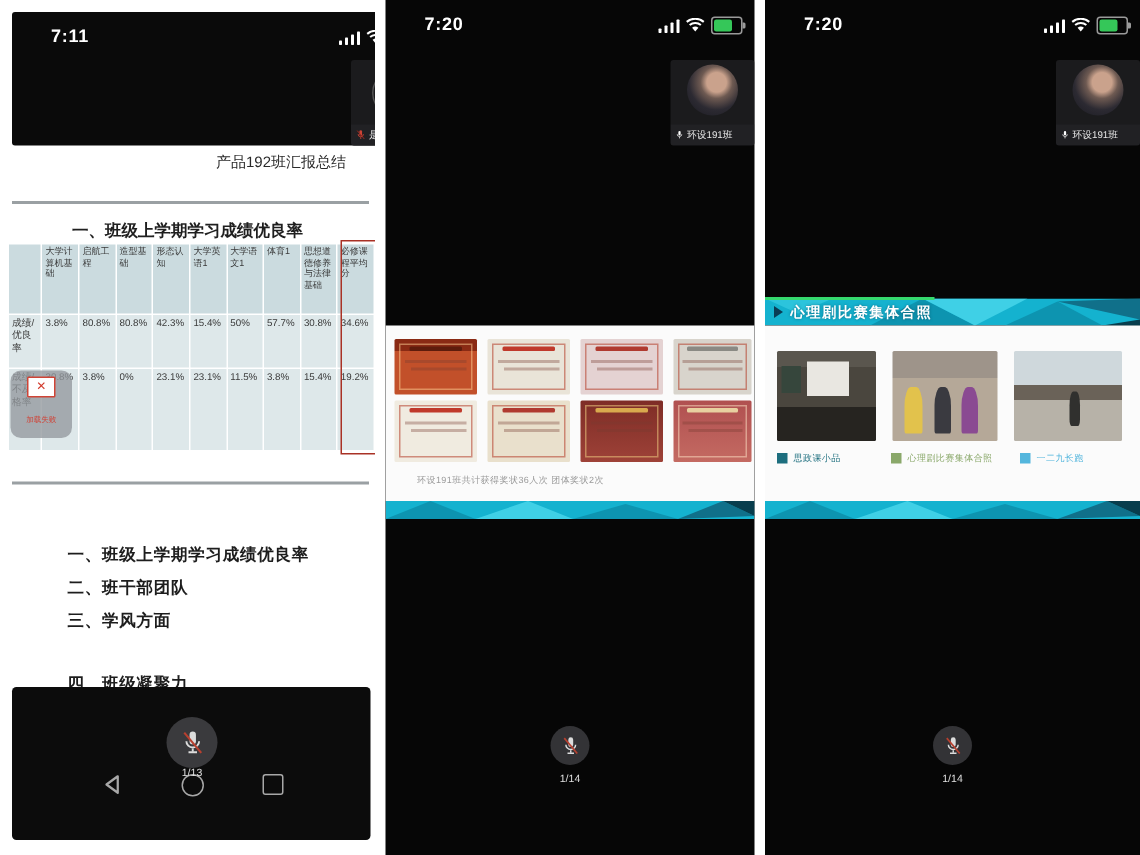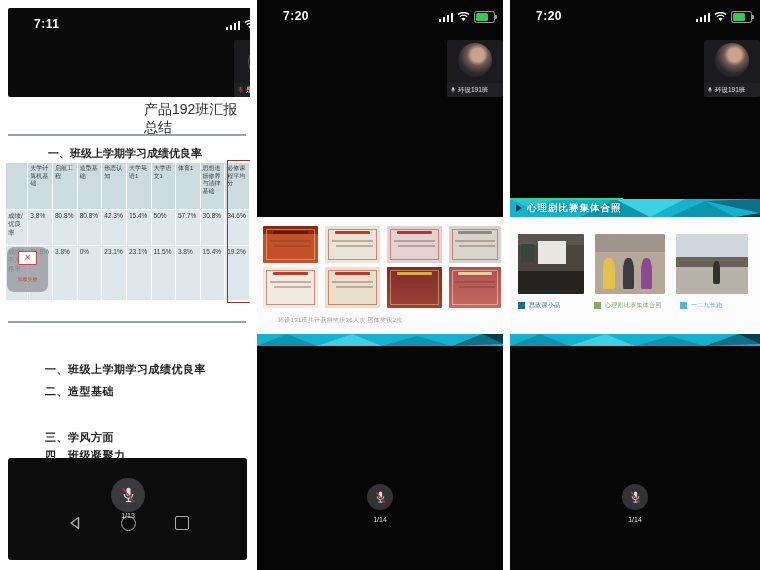--- a/index.html
+++ b/index.html
@@ -18,21 +18,21 @@
   .battery .tip{position:absolute;right:-3px;top:2.5px;width:2px;height:4px;background:#9a9a9a;border-radius:0 1px 1px 0;}
   
   .thumb{position:absolute;width:56px;height:57px;background:#1b1b1d;border-radius:2px;overflow:hidden;}
   .thumb .label{position:absolute;left:0;right:0;bottom:0;height:14px;background:rgba(35,35,38,.78);
     display:flex;align-items:center;gap:2px;padding:0 3px;color:#e8e8e8;font-size:6.5px;white-space:nowrap;overflow:hidden;}
   .logo-circle{position:absolute;left:14px;top:6px;width:30px;height:30px;border:1px solid #565656;border-radius:50%;}
   .logo-circle .crescent{position:absolute;right:6px;bottom:3px;width:8px;height:13px;border-right:2px solid #cfcfcf;border-radius:50%;transform:rotate(18deg);}
   .avatar{position:absolute;left:11px;top:3px;width:34px;height:34px;border-radius:50%;
     background:radial-gradient(circle at 58% 35%,#caa28c 0 22%,#6e5a52 36%,#2c2a32 62%,#191920 100%);}
   
-  .doc-title{position:absolute;left:144px;top:101px;font-size:14px;color:#2a2a2a;}
+  .doc-title{position:absolute;left:144px;top:101px;font-size:10px;color:#2a2a2a;}
   .hr{position:absolute;left:8px;width:238px;height:2px;background:#9aa0a3;}
   .table-title{position:absolute;left:0;width:250px;top:146px;text-align:center;font-size:11px;font-weight:bold;color:#1f1f1f;}
   table.grades{position:absolute;left:5px;top:162px;border-collapse:separate;border-spacing:1px;table-layout:fixed;}
   table.grades th,table.grades td{margin:0;padding:2px 1px 0 2px;vertical-align:top;text-align:left;
     color:#3a3a3a;overflow:hidden;}
   table.grades th{background:#cbdbdf;font-size:6px;font-weight:normal;line-height:1.25;height:44px;word-break:break-all;}
   table.grades td{background:#dee8ea;font-size:6.5px;}
   table.grades .corner{background:#cbdbdf;}
   table.grades .rowlabel{word-break:break-all;line-height:1.3;}
   table.grades tr.r1 td{height:33px;}
@@ -181,22 +181,22 @@
     <div class="red-outline"></div>
 
     <div class="broken-overlay">
       <div class="bi-box">✕</div>
       <div class="bi-err">加载失败</div>
     </div>
 
     <div class="hr" style="top:321px;"></div>
 
     <div class="outline-item" style="top:362px;">一、班级上学期学习成绩优良率</div>
-    <div class="outline-item" style="top:384px;">二、造型基础</div>
-    <div class="outline-item" style="top:406px;margin-top:24px;">三、学风方面</div>
+    <div class="outline-item" style="top:384px;">二、班干部团队</div>
+    <div class="outline-item" style="top:406px;">三、学风方面</div>
     <div class="outline-item" style="top:448px;">四、班级凝聚力</div>
 
     <div class="left-bottom">
       <div class="micbtn" style="left:103px;top:20px;">
         <svg width="17" height="19" viewBox="0 0 24 26">
             <rect x="9" y="2" width="6" height="12" rx="3" fill="#dcdcdc"></rect>
             <path d="M6 11 a6 6 0 0 0 12 0" stroke="#dcdcdc" fill="none" stroke-width="1.8"></path>
             <line x1="12" y1="18" x2="12" y2="21" stroke="#dcdcdc" stroke-width="1.8"></line>
             <line x1="8" y1="21.5" x2="16" y2="21.5" stroke="#dcdcdc" stroke-width="1.8"></line>
             <line x1="4" y1="3" x2="20" y2="22" stroke="#b8402f" stroke-width="2"></line>

